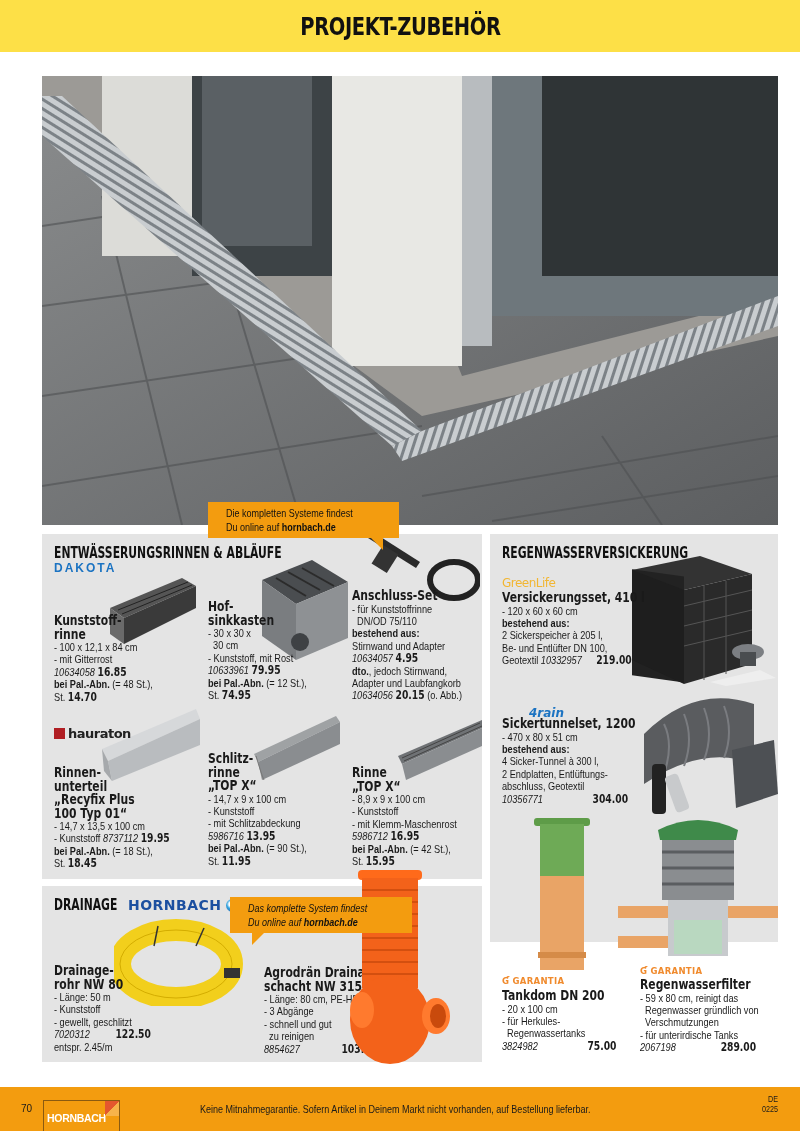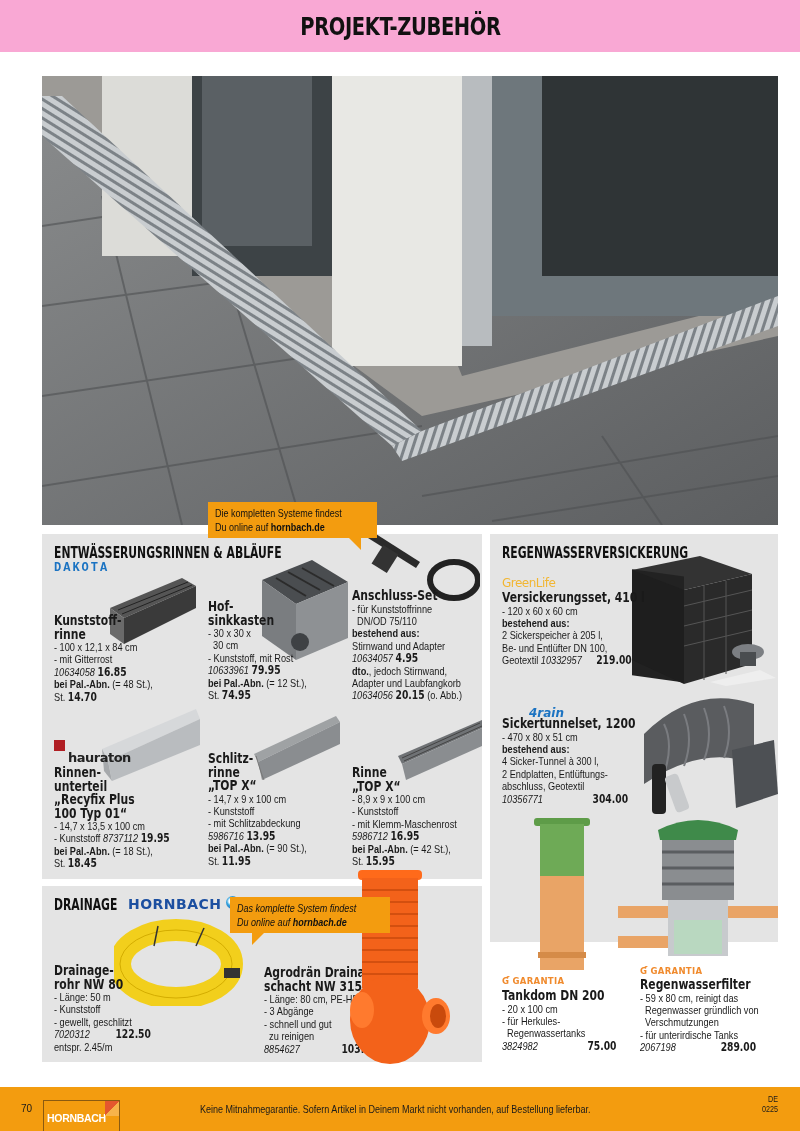--- a/index.html
+++ b/index.html
@@ -1,38 +1,38 @@
 <!DOCTYPE html>
 <html><head>
 <meta charset="utf-8">
 <style>
   * { box-sizing: border-box; margin: 0; padding: 0; }
   html, body { width: 800px; height: 1131px; background: #ffffff; overflow: hidden; }
   body { position: relative; font-family: "Liberation Sans", "DejaVu Sans", sans-serif; color: #1a1a1a; }
 
-  .header { position: absolute; left: 0; top: 0; width: 800px; height: 52px; background: #f9a8d4; display: flex; align-items: center; justify-content: center; }
+  .header { position: absolute; left: 0; top: 0; width: 800px; height: 52px; background: #fde047; display: flex; align-items: center; justify-content: center; }
   .header h1 { font-family: "DejaVu Sans", sans-serif; font-weight: 900; font-size: 25px; letter-spacing: -0.5px; transform: scaleX(0.78); color: #111; }
 
   .hero { position: absolute; left: 42px; top: 76px; width: 736px; height: 449px; overflow: hidden; background: #6d6f70; }
 
   .panel { position: absolute; background: #e4e4e4; }
   .p-left { left: 42px; top: 534px; width: 440px; height: 345px; }
   .p-drain { left: 42px; top: 886px; width: 440px; height: 176px; }
   .p-right { left: 490px; top: 534px; width: 288px; height: 408px; }
 
   .sec-title { position: absolute; font-family: "DejaVu Sans", sans-serif; font-weight: bold; font-size: 15px; color: #111; white-space: nowrap; transform: scaleX(0.72); transform-origin: left top; }
 
   .prod { position: absolute; font-size: 11.5px; line-height: 12.4px; white-space: nowrap; transform: scaleX(0.8); transform-origin: left top; }
   .prod .t { font-family: "DejaVu Sans", sans-serif; font-weight: bold; font-size: 13.5px; line-height: 13.5px; display: block; }
   .prod .l { display: block; }
   .prod .b { font-weight: bold; }
   .prod .i { font-style: italic; }
   .prod .price { font-weight: bold; font-family: "DejaVu Sans", sans-serif; }
 
-  .bubble { position: absolute; background: #f39c0f; color: #111; font-size: 11px; line-height: 14px; padding: 4px 7px; white-space: nowrap; }
+  .bubble { position: absolute; background: #f39c0f; color: #111; font-size: 11px; line-height: 14px; padding: 4px 18px; white-space: nowrap; }
   .bubble .inner { display: inline-block; transform: scaleX(0.82); transform-origin: left top; }
   .bubble:after { content: ""; position: absolute; bottom: -12px; border-style: solid; }
   .bub1:after { right: 16px; border-width: 12px 0 0 12px; border-color: #f39c0f transparent transparent transparent; }
   .bub2:after { left: 22px; border-width: 12px 12px 0 0; border-color: #f39c0f transparent transparent transparent; }
 
   .footer { position: absolute; left: 0; top: 1087px; width: 800px; height: 44px; background: #f39c0f; }
   .footer .pg { position: absolute; left: 21px; top: 16px; font-size: 10px; }
   .footer .logo { position: absolute; left: 43px; top: 13px; width: 77px; height: 35px; background: #f39c0f; border: 1px solid #8a5a10; display: flex; align-items: center; }
   .footer .logo span { color: #fff; font-weight: bold; font-size: 10.5px; padding-left: 3px; letter-spacing: -0.3px; }
   .footer .logo i { position: absolute; right: 0; top: 0; width: 14px; height: 15px; background: linear-gradient(135deg, #e4572e 50%, #f7b34a 50%); }
@@ -88,21 +88,21 @@
     <rect x="450" y="0" width="286" height="240" fill="#6e777c"></rect>
     <rect x="500" y="0" width="236" height="200" fill="#2f3436"></rect>
 
     <polygon points="0,20 20,20 380,355 350,370 0,60" fill="url(#grate)"></polygon>
     <polygon points="350,370 380,355 736,220 736,250 360,385" fill="url(#grate2)"></polygon>
   </svg>
 </div>
 
 <div class="panel p-left">
   <div class="sec-title" style="left:12px;top:10px;">ENTWÄSSERUNGSRINNEN &amp; ABLÄUFE</div>
-  <div style="position:absolute;left:12px;top:27px;font-family:Liberation Mono, monospace;font-weight:bold;font-size:12px;letter-spacing:2px;color:#1b73c2;">DAKOTA</div>
+  <div style="position:absolute;left:12px;top:27px;font-family:Liberation Sans, sans-serif;font-weight:bold;font-size:12px;letter-spacing:2px;color:#1b73c2;">DAKOTA</div>
 
   <svg class="img" style="left:68px;top:44px;" width="86" height="68">
     <polygon points="0,30 72,0 86,8 14,40" fill="#555"></polygon>
     <polygon points="14,40 86,8 86,30 14,66" fill="#3a3a3a"></polygon>
     <polygon points="0,30 14,40 14,66 0,56" fill="#6a6a6a"></polygon>
     <g stroke="#222" stroke-width="1">
         <line x1="8" y1="32" x2="78" y2="4"></line>
         <line x1="12" y1="36" x2="82" y2="7"></line>
       </g>
   </svg>
@@ -169,21 +169,21 @@
     <span class="l b">bestehend aus:</span>
     <span class="l">Stirnwand und Adapter</span>
     <span class="l"><span class="i">10634057</span> <span class="price">4.95</span></span>
     <span class="l"><span class="b">dto.</span><span>, jedoch Stirnwand,</span></span>
     <span class="l">Adapter und Laubfangkorb</span>
     <span class="l"><span class="i">10634056</span> <span class="price">20.15</span><span> (o. Abb.)</span></span>
   </div>
 
   <div style="position:absolute;left:12px;top:192px;display:flex;align-items:center;">
     <span style="display:inline-block;width:11px;height:11px;background:#b01e23;margin-right:3px;"></span>
-    <span style="font-family:'DejaVu Sans',sans-serif;font-weight:bold;font-size:13px;color:#222;letter-spacing:-0.5px;margin-top:24px;">hauraton</span>
+    <span style="font-family:'DejaVu Sans',sans-serif;font-weight:bold;font-size:13px;color:#222;letter-spacing:-0.5px;">hauraton</span>
   </div>
 
   <div class="prod" style="left:12px;top:232px;">
     <span class="t">Rinnen-</span>
     <span class="t">unterteil</span>
     <span class="t">„Recyfix Plus</span>
     <span class="t">100 Typ 01“</span>
     <span class="l">- 14,7 x 13,5 x 100 cm</span>
     <span class="l"><span>- Kunststoff </span><span class="i">8737112</span> <span class="price">19.95</span></span>
     <span class="l"><span class="b">bei Pal.-Abn.</span><span> (= 18 St.),</span></span>
@@ -215,21 +215,21 @@
 </div>
 
 <div class="bubble bub1" style="left:208px;top:502px;">
   <div class="inner">
     <div>Die kompletten Systeme findest</div>
     <div><span>Du online auf </span><b>hornbach.de</b></div>
   </div>
 </div>
 
 <div class="panel p-drain">
-  <div style="position:absolute;left:12px;top:10px;display:flex;">
+  <div style="position:absolute;left:12px;top:10px;display:flex;align-items:center;">
     <span class="sec-title" style="position:static;">DRAINAGE</span>
     <span style="font-family:'DejaVu Sans',sans-serif;font-weight:bold;font-size:14px;color:#1c4fa0;letter-spacing:0.5px;margin-left:-14px;">HORNBACH</span>
     <span style="display:inline-block;width:13px;height:13px;border-radius:50%;background:radial-gradient(circle at 40% 40%,#fff 20%,#35a6e0 40%,#1c4fa0 90%);margin-left:4px;"></span>
   </div>
 
   <svg class="img" style="left:72px;top:30px;" width="130" height="90">
     <ellipse cx="62" cy="48" rx="56" ry="34" fill="none" stroke="#f2cf1c" stroke-width="22"></ellipse>
     <ellipse cx="62" cy="48" rx="56" ry="34" fill="none" stroke="#d4ad00" stroke-width="1"></ellipse>
     <line x1="44" y1="10" x2="40" y2="30" stroke="#333" stroke-width="1.5"></line>
     <line x1="90" y1="12" x2="82" y2="30" stroke="#333" stroke-width="1.5"></line>

